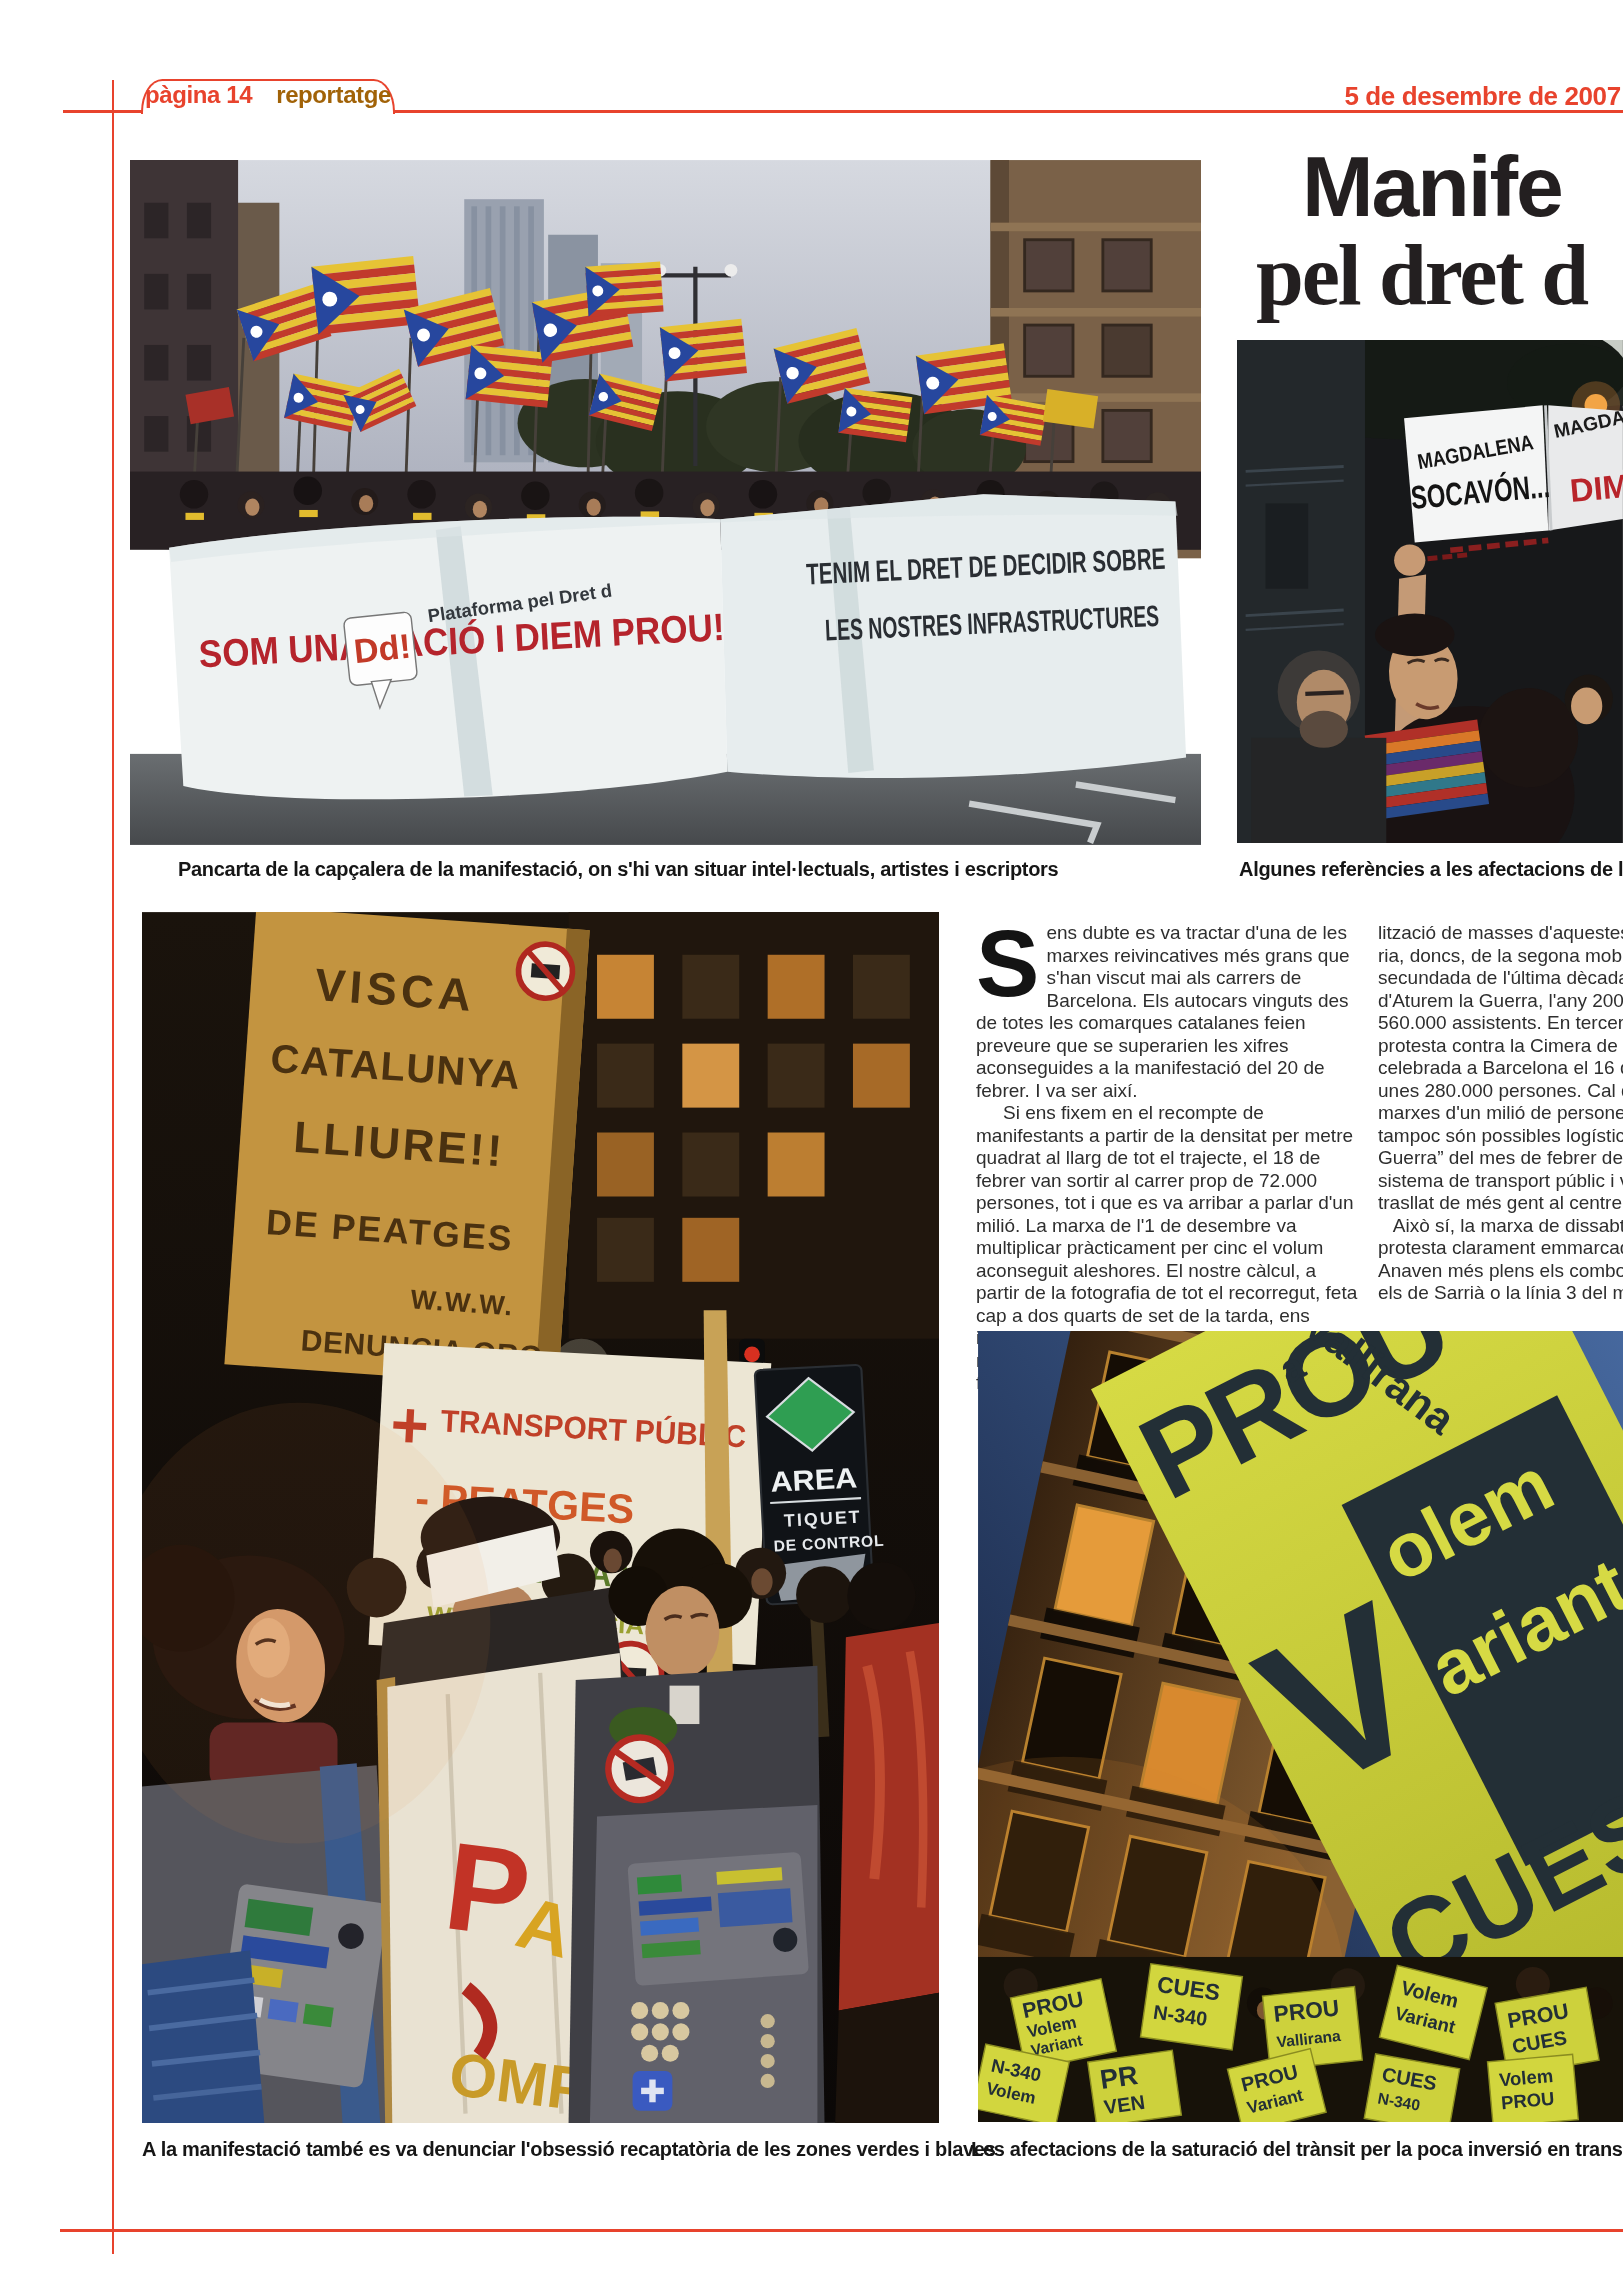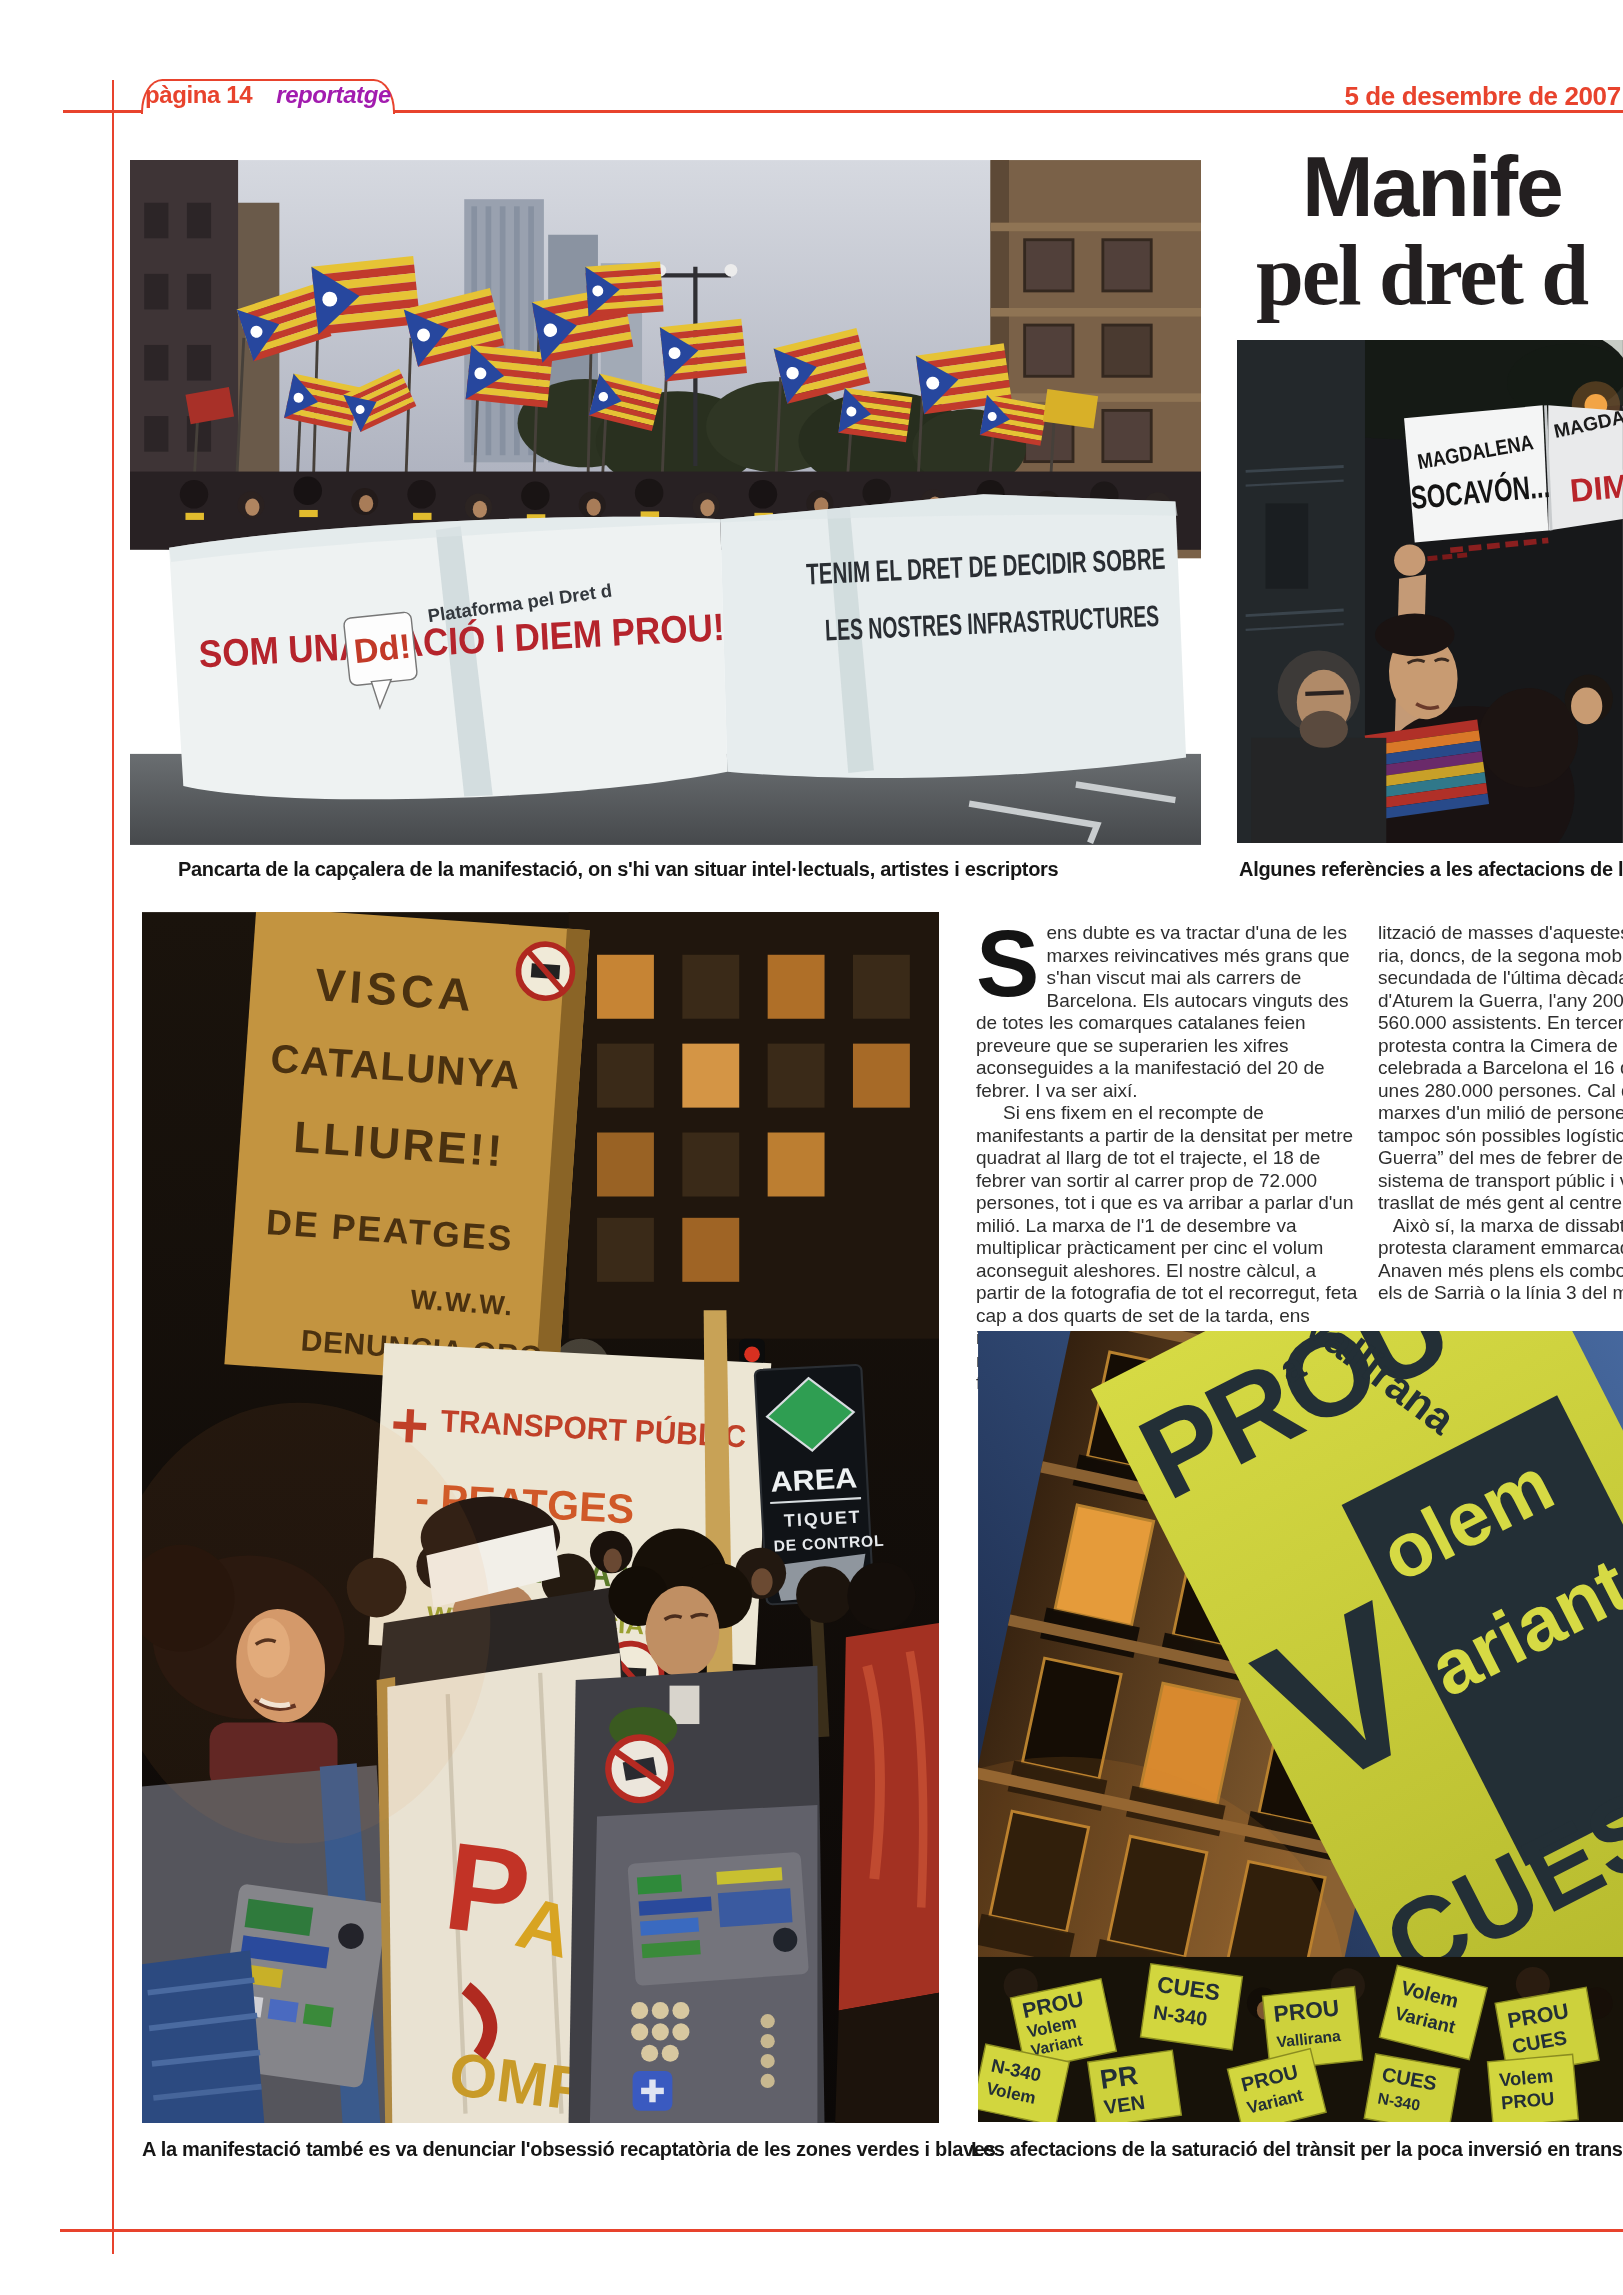--- a/index.html
+++ b/index.html
@@ -15,21 +15,21 @@
   .rule-bottom{left:60px;top:2229px;width:1563px;height:2.8px;background:var(--red);}
   
   .tab{
     left:141px;top:79px;width:250px;height:33px;background:#fff;
     border:2.1px solid var(--red);border-bottom:none;
     border-radius:21.3px 21.3px 0 0 / 33px 33px 0 0;
     display:flex;align-items:flex-start;justify-content:center;gap:24px;
     font-size:24px;font-weight:bold;letter-spacing:-0.4px;
   }
   .tab .red{color:var(--red);}
-  .tab .blk{color:#a21caf;font-style:italic;}
+  .tab .blk{color:#a16207;}
   .date{
     right:-11.4px;top:81px;font-size:26px;font-weight:bold;color:var(--red);
     white-space:nowrap;letter-spacing:-0.4px;
   }
   
   .hl{font-weight:bold;color:var(--ink);font-size:86px;letter-spacing:-2.1px;white-space:nowrap;}
   .hl1{left:1302px;top:137px;}
   .hl2{left:1256px;top:225px;font-family:Liberation Serif, serif;}
   
   .caption{font-weight:bold;font-size:20px;color:#161616;letter-spacing:-0.3px;white-space:nowrap;}

